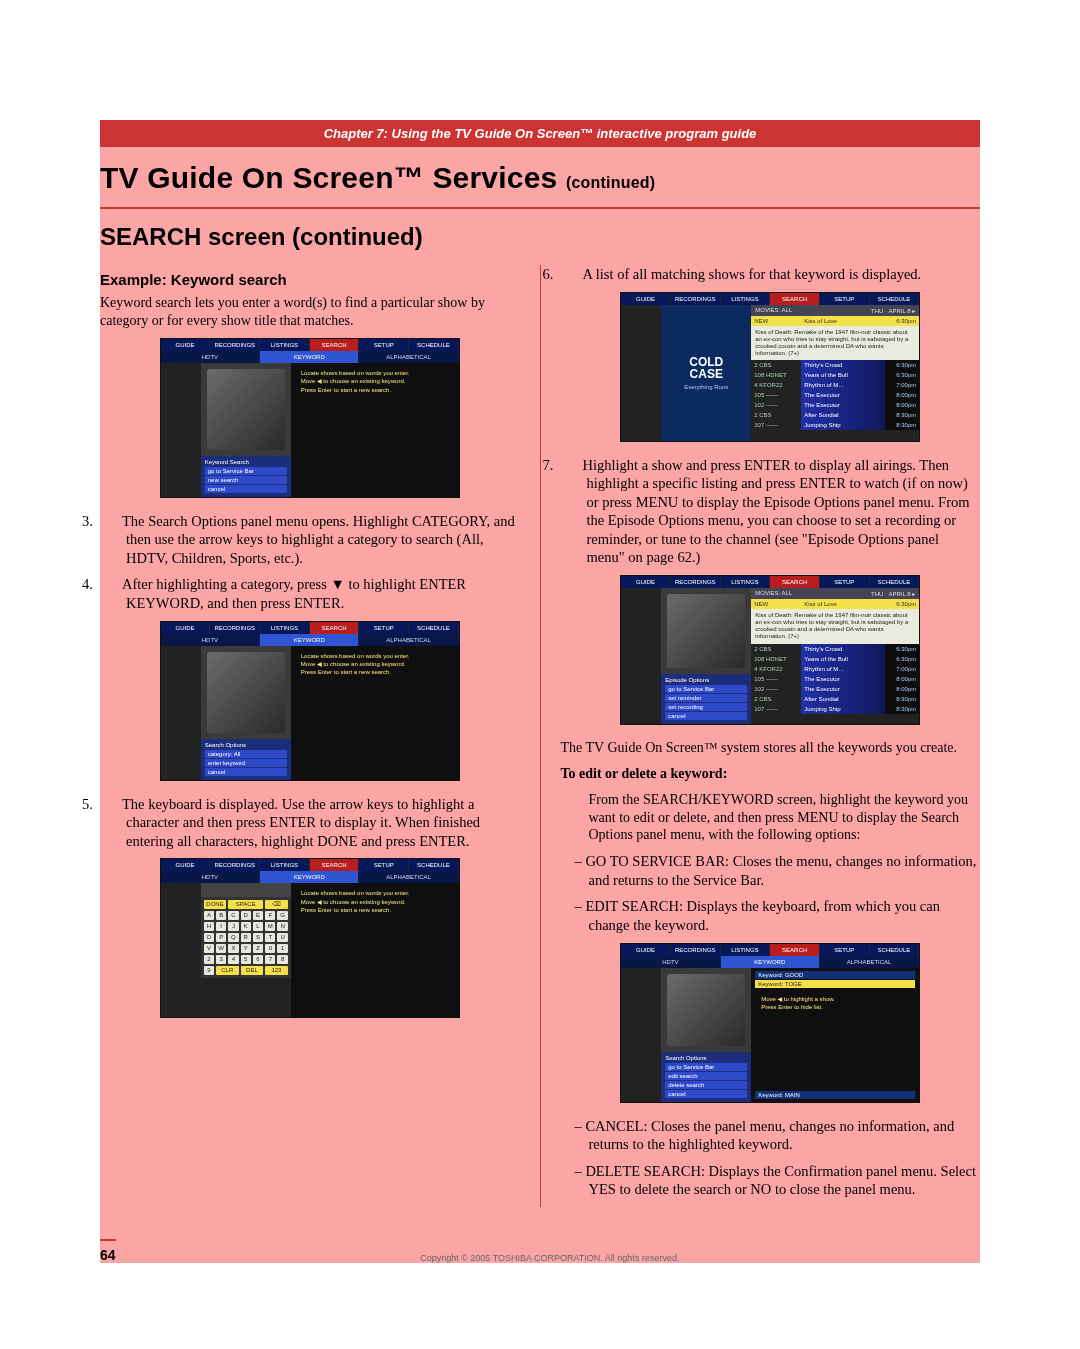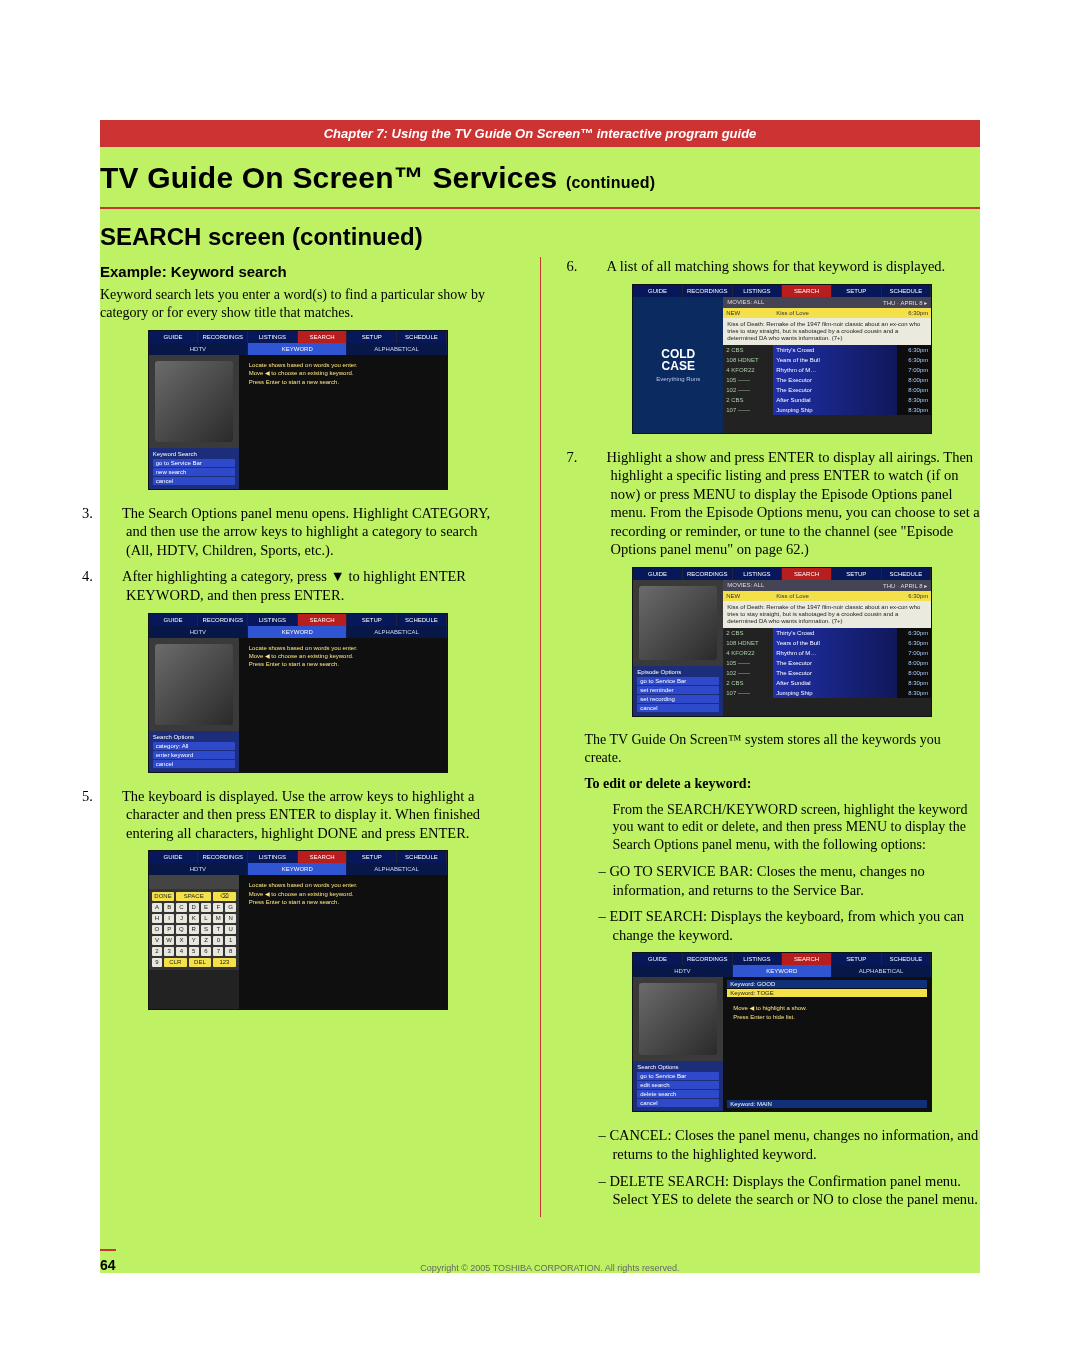--- a/index.html
+++ b/index.html
@@ -5,21 +5,21 @@
   * { box-sizing: border-box; margin: 0; padding: 0; }
   body {
     font-family: "Times New Roman", Georgia, serif;
     background: #fff;
     color: #000;
     width: 1080px;
     margin: 0 auto;
     padding: 120px 100px 40px 100px;
     font-size: 14px;
   }
-  .page-wrap { background: #bef264; }
+  .page-wrap { background: #fca5a5; }
   .chapter-bar {
     background: #cc3333;
     color: #fff;
     text-align: center;
     font-family: "Helvetica Neue", Arial, sans-serif;
     font-size: 13px;
     font-style: italic;
     font-weight: bold;
     padding: 6px 0;
     margin-bottom: 14px;
@@ -37,31 +37,31 @@
     margin-bottom: 12px;
   }
   h1.services .cont {
     font-size: 16px;
     font-weight: 700;
   }
   h2.search {
     font-family: "Helvetica Neue", Arial, sans-serif;
     font-weight: 800;
     font-size: 24px;
-    margin: 14px 0 6px 0;
+    margin: 14px 0 14px 0;
   }
   h3.example {
     font-family: "Helvetica Neue", Arial, sans-serif;
     font-weight: 800;
     font-size: 15px;
     margin: 6px 0 6px 0;
   }
   .cols {
     display: flex;
-    gap: 44px;
+    gap: 20px;
   }
   .col { flex: 1; }
   .divider {
     width: 1px;
     background: #cc3333;
     align-self: stretch;
   }
   p.body { margin: 0 0 8px 0; line-height: 1.28; font-size: 14px; }
   ol.steps { list-style: none; padding-left: 22px; }
   ol.steps li {
@@ -88,21 +88,21 @@
   }
   .ss-tab {
     flex:1; color:#fff; font-size:6px; font-family: Arial, sans-serif;
     text-align:center; line-height:12px; border-right:1px solid #223;
     background:#07185a;
   }
   .ss-tab.sel { background:#b91e1e; }
   .ss-subbar { display:flex; height:12px; background:#061038; }
   .ss-sub { flex:1; color:#cfd9f5; font-size:6px; font-family:Arial,sans-serif; text-align:center; line-height:12px; background:#061748; border-right:1px solid #0b1e55; }
   .ss-sub.sel { background:#2f55d3; color:#fff; }
-  .ss-body { display:flex; height: calc(100% - 24px); }
+  .ss-body { display:flex; height: calc(100% - 24px); padding-left: 40px; }
   .ss-left {
     width: 90px; background:#444;
     display:flex; flex-direction:column;
   }
   .ss-thumb { flex:1.3; background: #3a3a3a; position:relative; }
   .ss-thumb::after {
     content:""; position:absolute; inset:6px; border-radius:3px;
     background: linear-gradient(135deg,#6b6b6b,#2a2a2a);
   }
   .ss-panel { background:#1c2e7a; padding:3px 4px; }

